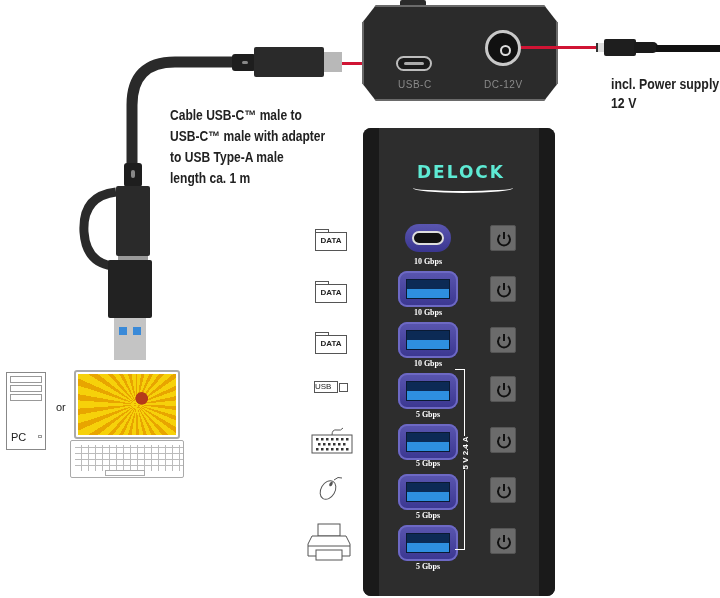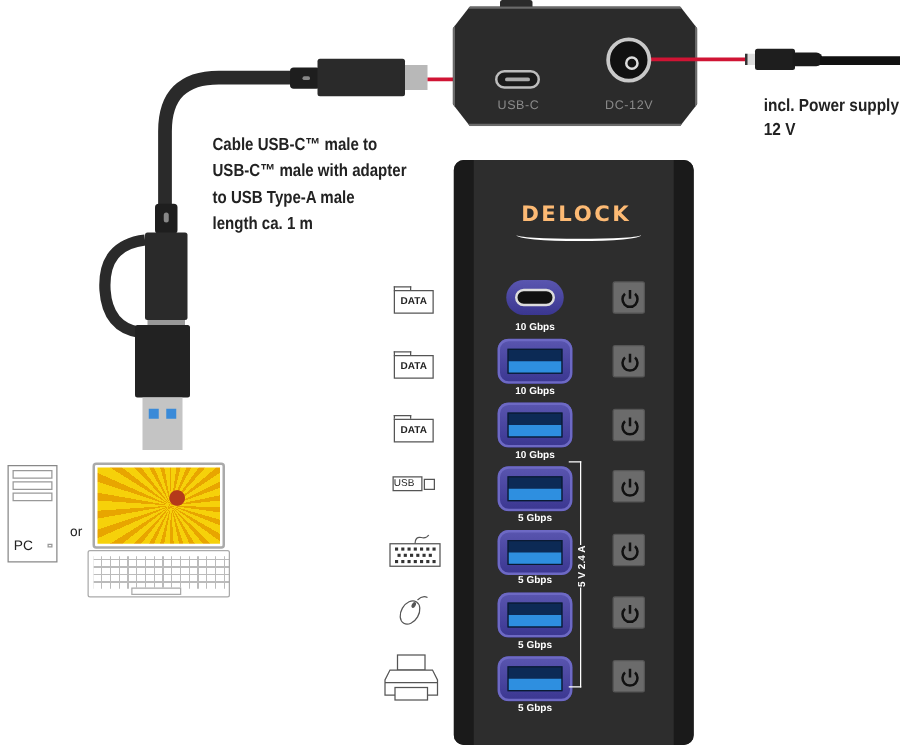--- a/index.html
+++ b/index.html
@@ -26,24 +26,24 @@
   
   .dc-plug-tip { left: 596px; top: 43px; width: 8px; height: 9px; background: #ddd; border-left: 2px solid #333; }
   .dc-plug { left: 604px; top: 39px; width: 32px; height: 17px; background: #1e1e1e; border-radius: 2px; }
   .dc-plug-neck { left: 634px; top: 42px; width: 24px; height: 11px; background: #1a1a1a; border-radius: 0 5px 5px 0; }
   .dc-cable { left: 656px; top: 45px; width: 64px; height: 7px; background: #111; }
 
   
   .hub { left: 363px; top: 128px; width: 192px; height: 468px; background: #2d2d2d; border-radius: 8px; overflow: hidden; }
   .hub-side-l { left: 0; top: 0; width: 16px; height: 100%; background: #1a1a1a; }
   .hub-side-r { right: 0; top: 0; width: 16px; height: 100%; background: #1a1a1a; }
-  .logo { left: 38px; top: 34px; width: 120px; text-align: center; color: #fdba74; font-family: "DejaVu Sans", sans-serif; font-weight: bold; font-size: 17px; letter-spacing: 2px; }
+  .logo { left: 38px; top: 34px; width: 120px; text-align: center; color: #5eead4; font-family: "DejaVu Sans", sans-serif; font-weight: bold; font-size: 17px; letter-spacing: 2px; }
   .logo-swoosh { left: 50px; top: 55px; width: 100px; height: 10px; border-bottom: 2px solid #fff; border-radius: 0 0 60% 60%; }
 
-  .port-row { position: absolute; left: 0; width: 217px; height: 50px; }
+  .port-row { position: absolute; left: 0; width: 217px; height: 50px; font-family: Liberation Serif, serif; }
   .usba { position: absolute; left: 35px; top: 0; width: 60px; height: 36px; border-radius: 9px; background: linear-gradient(#5a56b0, #3a3690); box-shadow: 0 0 0 2px #6d69c4 inset; }
   .usba .inner { position: absolute; left: 8px; top: 8px; width: 44px; height: 20px; background: #0c2a55; border: 1px solid #0a1a33; }
   .usba .tongue { position: absolute; left: 9px; top: 18px; width: 42px; height: 9px; background: #2e8fe0; }
   .usbc { position: absolute; left: 42px; top: 0; width: 46px; height: 28px; border-radius: 14px; background: linear-gradient(#5a56b0, #3a3690); }
   .usbc .inner { position: absolute; left: 7px; top: 7px; width: 32px; height: 14px; border-radius: 7px; border: 2px solid #ddd; background: #111; }
   .speed { position: absolute; left: 30px; width: 70px; text-align: center; color: #fff; font-size: 8px; font-weight: bold; }
   .power-btn { position: absolute; left: 127px; width: 26px; height: 26px; background: #6b6b6b; border: 1px solid #555; border-radius: 2px; }
   .power-btn svg { position: absolute; left: 4px; top: 4px; }
 
   .bracket { left: 455px; top: 369px; width: 10px; height: 181px; border-top: 1.5px solid #fff; border-right: 1.5px solid #fff; border-bottom: 1.5px solid #fff; }
@@ -59,21 +59,21 @@
   .usb-stick-end { left: 339px; top: 383px; width: 9px; height: 9px; border: 1px solid #555; }
 
   
   .cable-svg { left: 0; top: 0; }
 
   
   .pc { left: 6px; top: 372px; width: 40px; height: 78px; border: 1px solid #888; background: #fff; }
   .pc .bay { position: absolute; left: 3px; width: 32px; height: 7px; border: 1px solid #999; }
   .pc .lbl { position: absolute; left: 4px; top: 58px; font-size: 11px; color: #222; }
   .pc .led { position: absolute; left: 31px; top: 62px; width: 4px; height: 3px; border: 1px solid #999; }
-  .or-label { left: 56px; top: 420px; font-size: 11px; color: #222; }
+  .or-label { left: 56px; top: 401px; font-size: 11px; color: #222; }
   .laptop-screen { left: 74px; top: 370px; width: 106px; height: 69px; border: 2px solid #aaa; border-radius: 3px; background: #fff; padding: 2px; }
   .laptop-img { width: 100%; height: 100%; background: radial-gradient(circle at 65% 40%, #b53a1a 0 8%, transparent 9%), repeating-conic-gradient(from 0deg at 60% 50%, #f6d10a 0 8deg, #e8a500 8deg 14deg); }
   .laptop-base { left: 70px; top: 440px; width: 114px; height: 38px; border: 1px solid #aaa; border-radius: 2px;
     background-image: repeating-linear-gradient(90deg, transparent 0 6px, #bbb 6px 7px), repeating-linear-gradient(0deg, transparent 0 5px, #bbb 5px 6px); background-size: 100% 26px; background-repeat: no-repeat; background-position: 4px 4px; }
   .trackpad { left: 105px; top: 470px; width: 40px; height: 6px; border: 1px solid #aaa; background: #fff; }
 </style>
 </head>
 <body>
 
 <svg class="abs cable-svg" width="720" height="598" viewBox="0 0 720 598">

